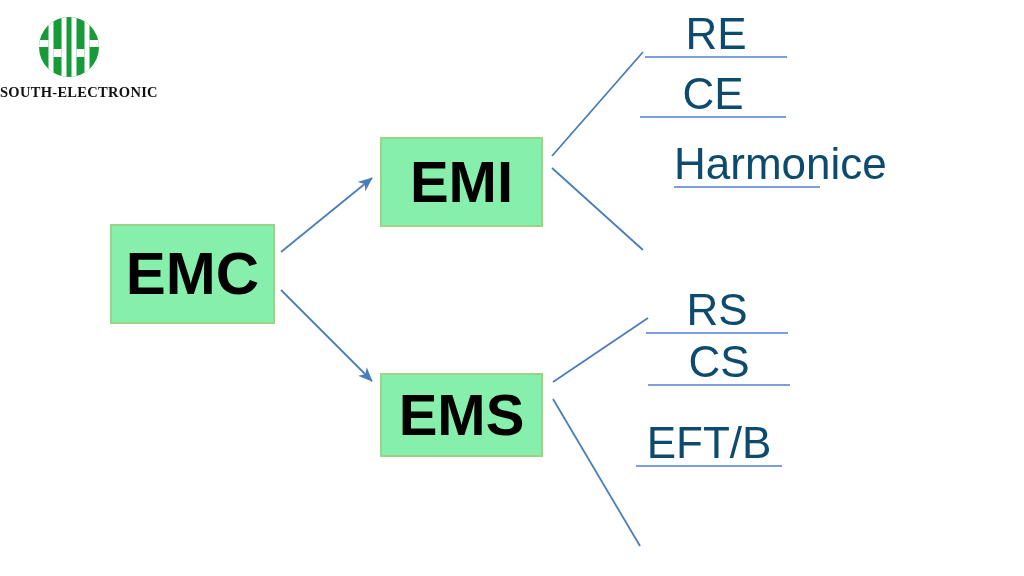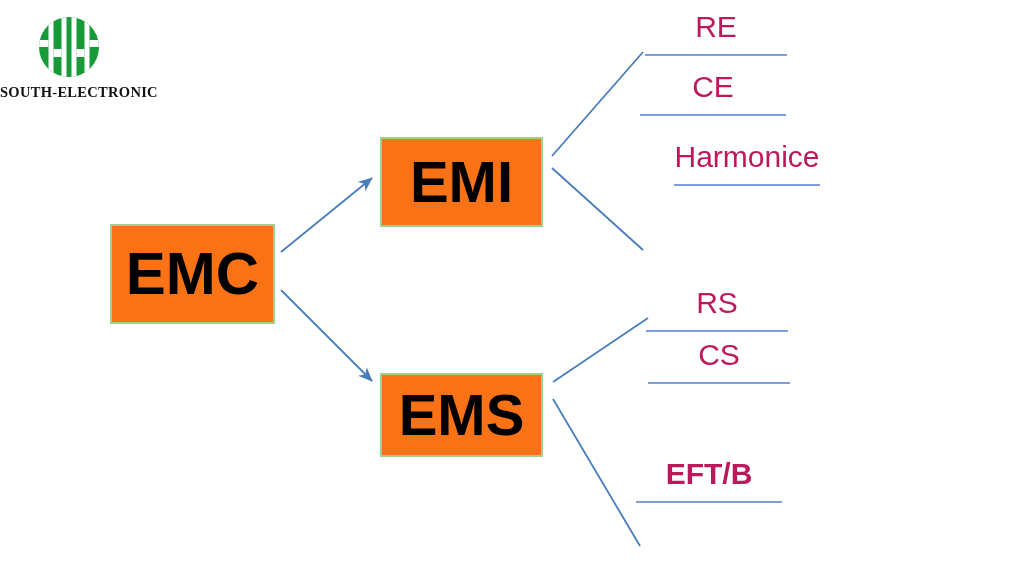--- a/index.html
+++ b/index.html
@@ -46,21 +46,21 @@
     font-size: 14.5px;
     letter-spacing: 0.3px;
     color: #111111;
     white-space: nowrap;
   }
 
   
   .node {
     position: absolute;
     box-sizing: border-box;
-    background: #f97316;
+    background: #86efac;
     border: 2px solid #9bd38a;
     display: flex;
     align-items: center;
     justify-content: center;
     color: #000000;
     font-weight: bold;
     line-height: 1;
   }
   .node-emc {
     left: 110px;
@@ -82,27 +82,27 @@
     width: 163px;
     height: 84px;
     font-size: 58px;
     margin-top: 20px;
   }
 
   
   .leaf {
     position: absolute;
     box-sizing: border-box;
-    color: #be185d;
-    font-size: 30px;
+    color: #0c4a6e;
+    font-size: 44px;
     line-height: 1;
     text-align: center;
     white-space: nowrap;
     border-bottom: 2px solid #7d9fe0;
-    padding-bottom: 12px;
+    padding-bottom: 0;
   }
 
   
   #links {
     position: absolute;
     left: 0;
     top: 0;
     width: 1024px;
     height: 576px;
     pointer-events: none;
@@ -168,16 +168,16 @@
   <div class="leaf" style="left:640px; top:72px; width:146px;">CE</div>
 
   <div class="leaf" style="left:638px; top:142px; width:146px;margin-left:36px;">Harmonice</div>
 
 
   <div class="leaf" style="left:648px; top:340px; width:142px;">CS</div>
 
   <div class="leaf" style="left:646px; top:288px; width:142px;">RS</div>
 
 
-  <div class="leaf" style="left:636px; top:459px; width:146px;font-weight:bold;">EFT/B</div>
+  <div class="leaf" style="left:636px; top:421px; width:146px;">EFT/B</div>
 
 
 </div>
 
 </body></html>

